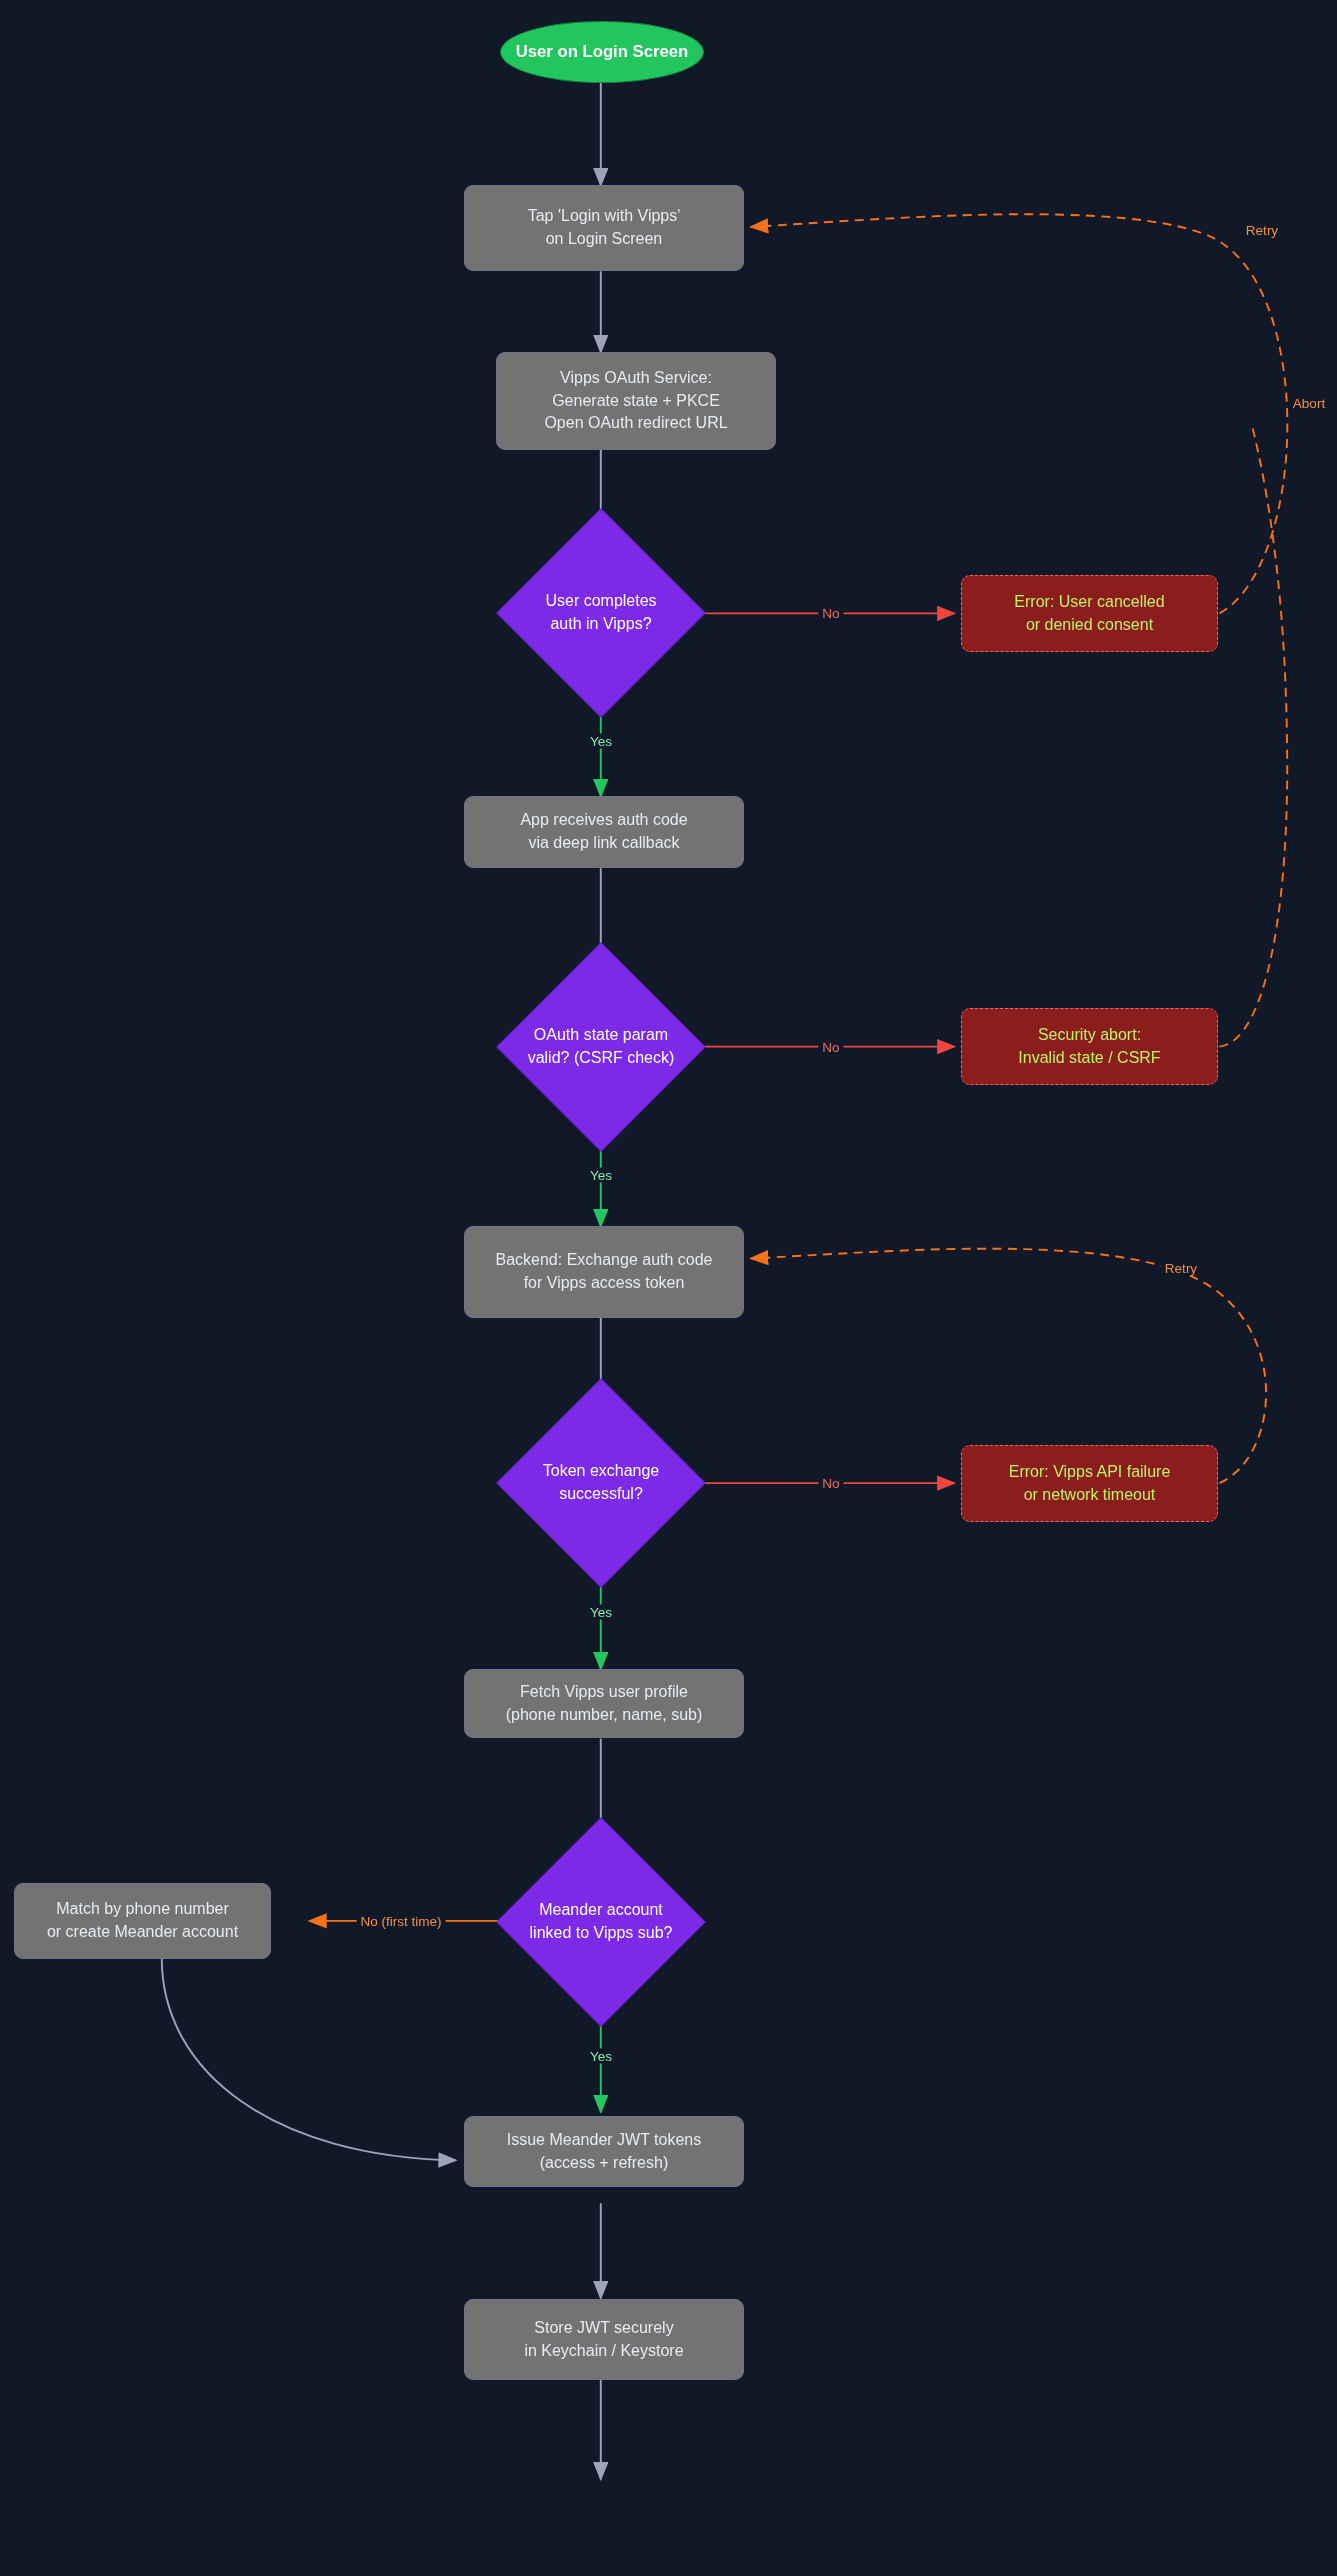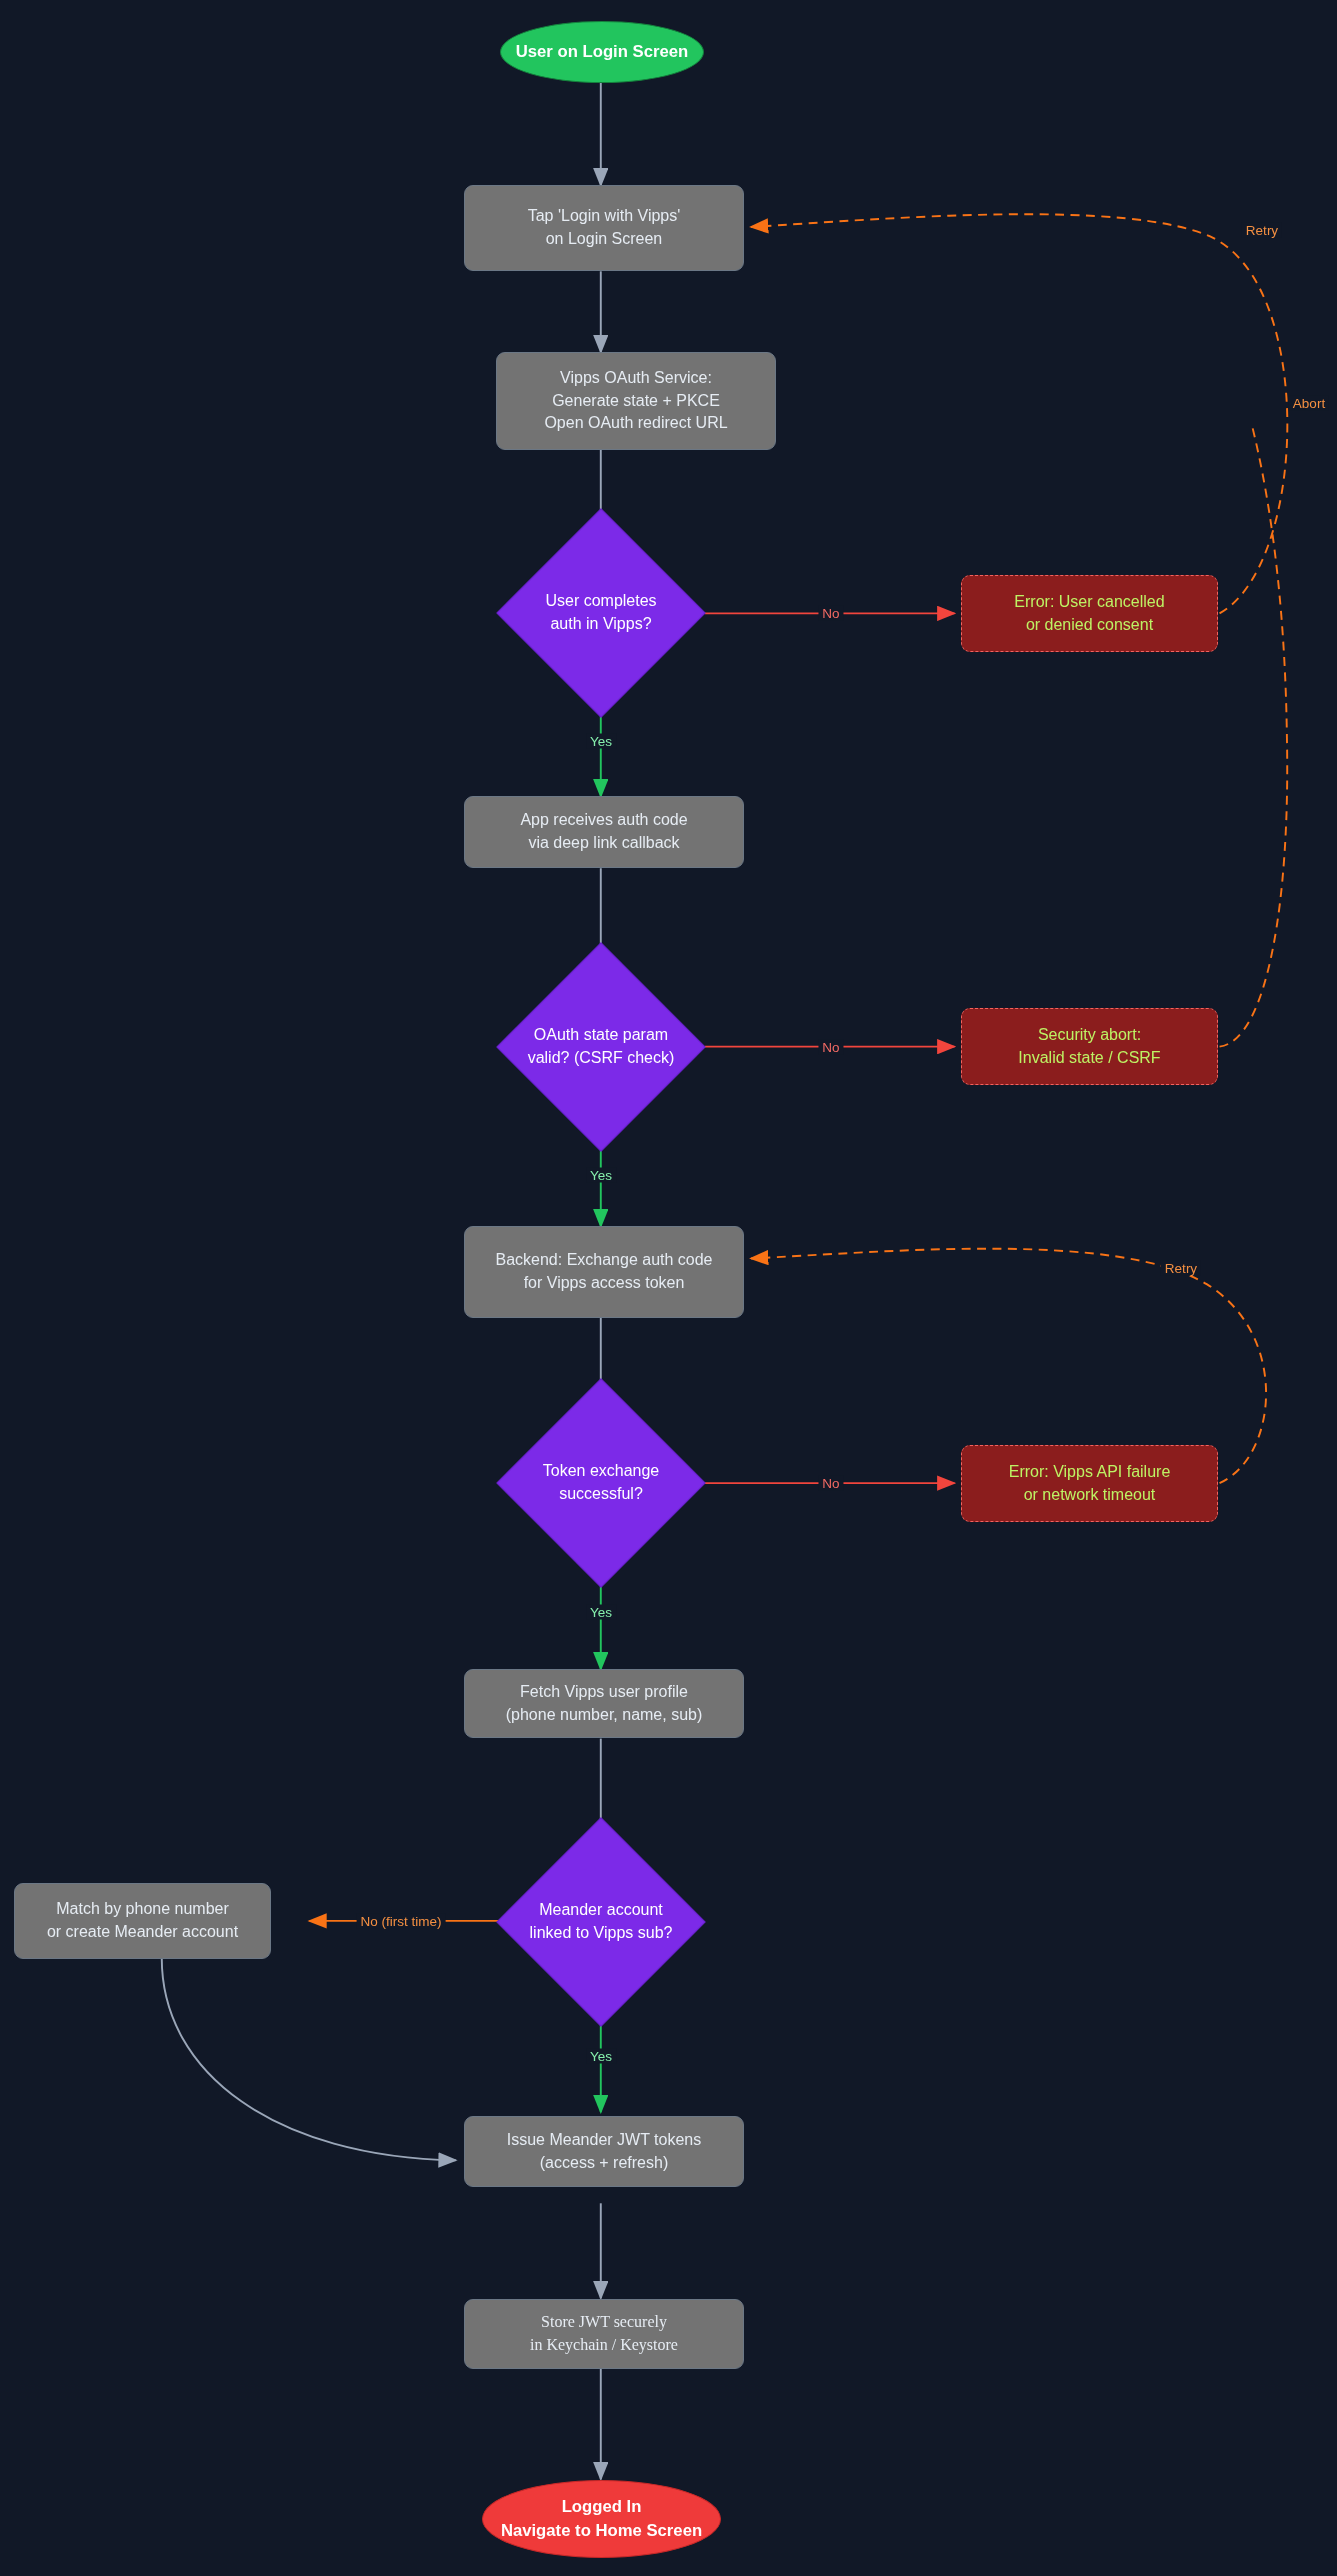--- a/index.html
+++ b/index.html
@@ -242,29 +242,25 @@
   <div class="node process" style="left:14px; top:1883px; width:257px; height:76px;">
     <span class="lbl">Match by phone number
 or create Meander account</span>
   </div>
 
   <div class="node process" style="left:464px; top:2116px; width:280px; height:71px;">
     <span class="lbl">Issue Meander JWT tokens
 (access + refresh)</span>
   </div>
 
-  <div class="node process" style="left:464px; top:2299px; width:280px; height:70px;font-family:Liberation Serif, serif;">
+  <div class="node process" style="left:464px; top:2299px; width:280px; height:81px;">
     <span class="lbl">Store JWT securely
 in Keychain / Keystore</span>
   </div>
 
-  <div class="node terminal end" style="left:482px; top:2480px; width:239px; height:78px;">
-    <span class="lbl">Logged In
-Navigate to Home Screen</span>
-  </div>
 
   <div class="edge-label no" style="left:831px; top:613px;">No</div>
   <div class="edge-label yes" style="left:601px; top:741px;">Yes</div>
 
   <div class="edge-label no" style="left:831px; top:1047px;">No</div>
   <div class="edge-label yes" style="left:601px; top:1175px;">Yes</div>
 
   <div class="edge-label no" style="left:831px; top:1483px;">No</div>
   <div class="edge-label yes" style="left:601px; top:1612px;">Yes</div>
 

